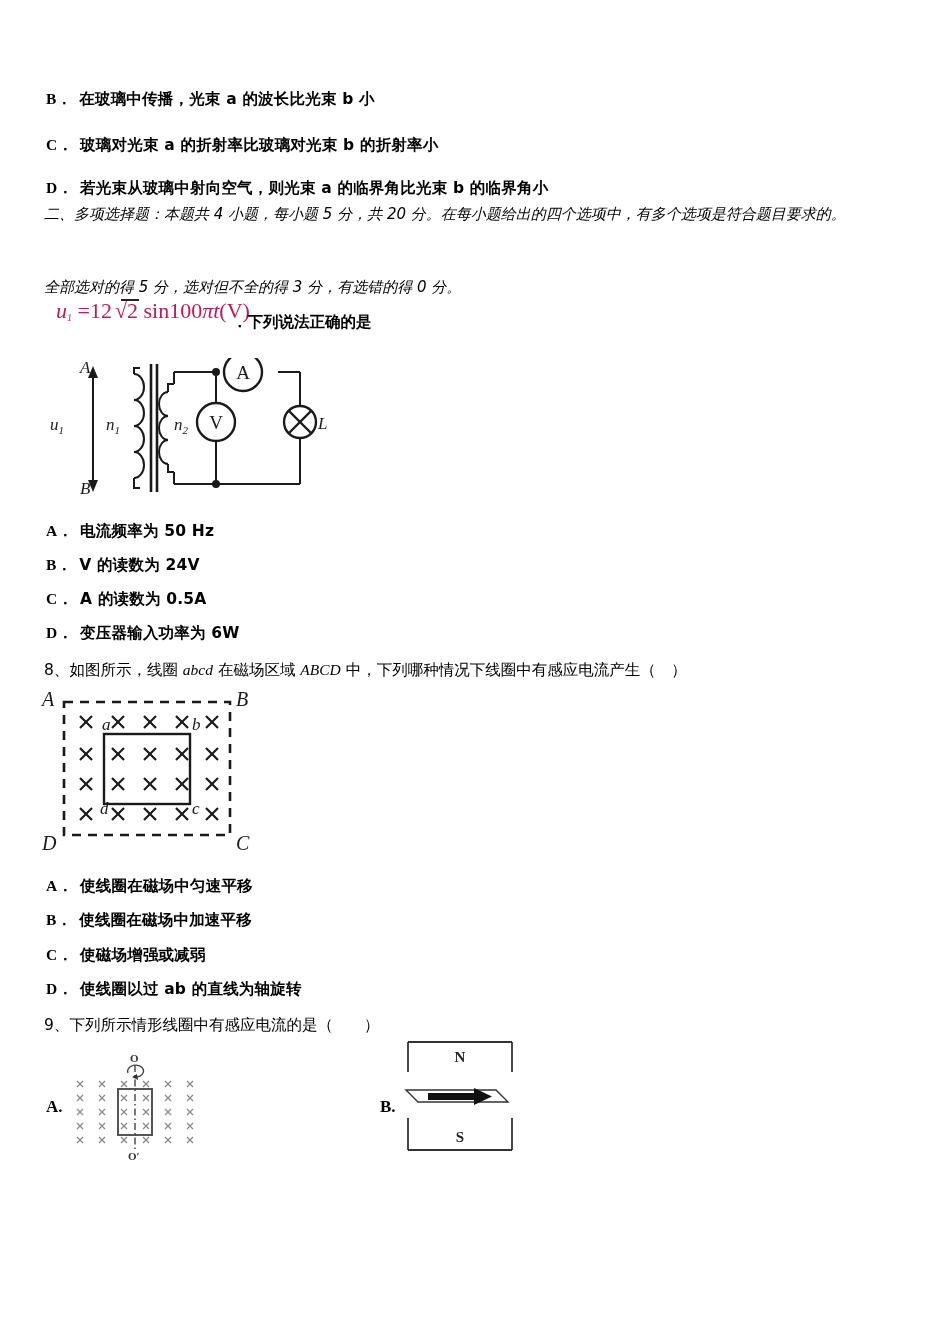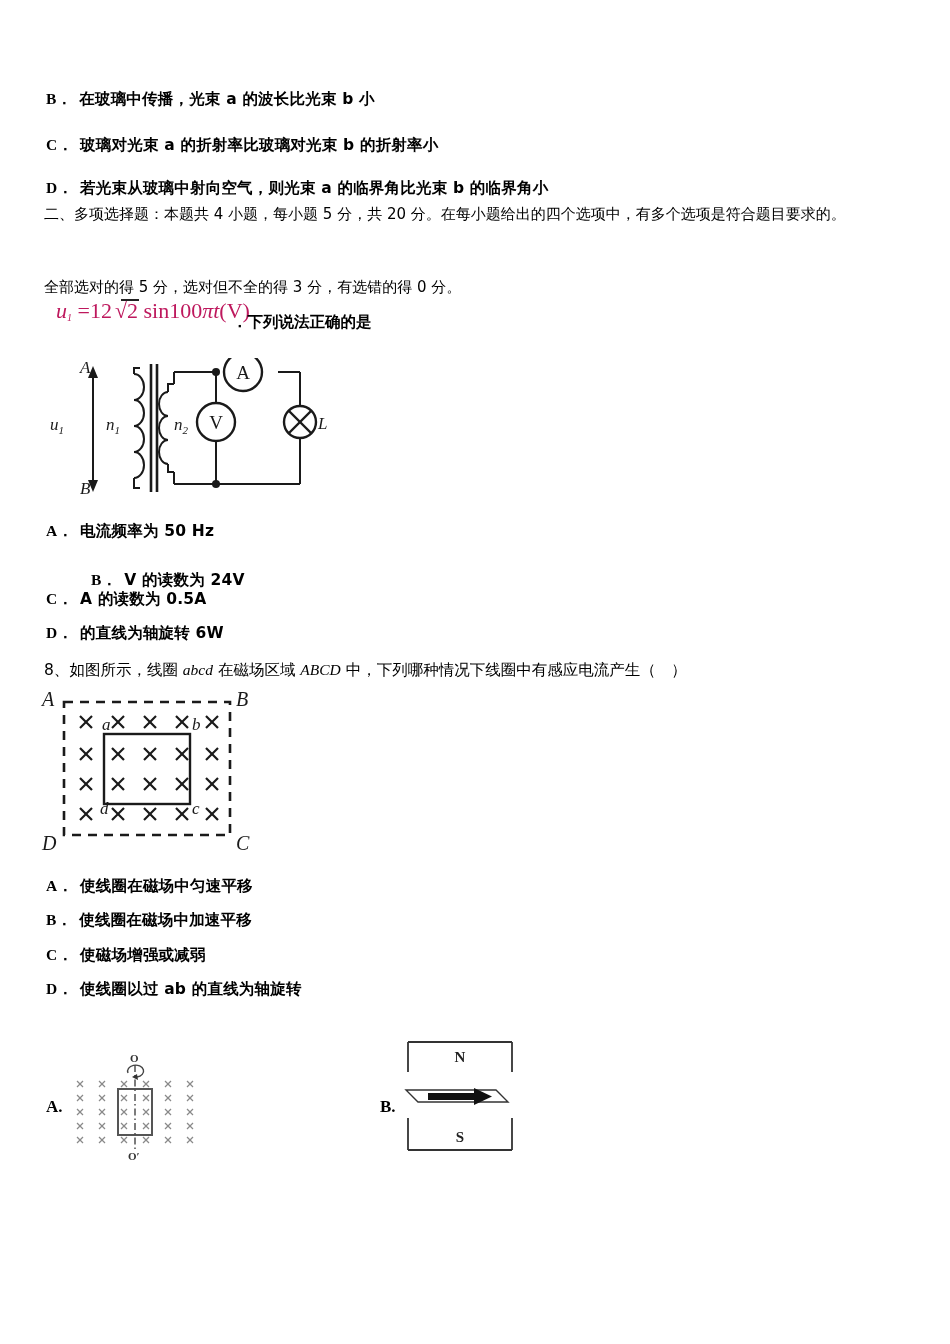--- a/index.html
+++ b/index.html
@@ -12,21 +12,21 @@
 
   
   .opt-line{
     position:absolute;left:46px;
     font-size:15.5px;font-weight:bold;
     letter-spacing:0.2px;white-space:nowrap;
   }
   .opt-line .lbl{font-family:"Liberation Serif",serif;font-weight:bold;margin-right:7px;}
   .body-line{
     position:absolute;left:44px;
-    font-size:15px;font-weight:normal;white-space:nowrap;
+    font-size:15px;font-weight:normal;white-space:nowrap;font-style:italic;
   }
   .q-line{
     position:absolute;left:44px;
     font-size:15.5px;font-weight:normal;white-space:nowrap;
   }
   .it{font-family:"Liberation Serif",serif;font-style:italic;}
   .sub{font-size:10px;vertical-align:-3px;font-family:"Liberation Serif",serif;font-style:italic;}
 
   
   .formula{
@@ -157,28 +157,28 @@
       <text x="2" y="72" font-family="Liberation Serif, serif" font-style="italic" font-size="17" fill="#1a1a1a">u<tspan font-size="11" dy="4">1</tspan></text>
       <text x="58" y="72" font-family="Liberation Serif, serif" font-style="italic" font-size="17" fill="#1a1a1a">n<tspan font-size="11" dy="4">1</tspan></text>
       <text x="126" y="72" font-family="Liberation Serif, serif" font-style="italic" font-size="17" fill="#1a1a1a">n<tspan font-size="11" dy="4">2</tspan></text>
       <text x="270" y="71" font-family="Liberation Serif, serif" font-style="italic" font-size="17" fill="#1a1a1a">L</text>
     </svg>
   </div>
 
   <div class="opt-line" style="top:521px;">
     <span class="lbl">A．</span><span>电流频率为 50 Hz</span>
   </div>
-  <div class="opt-line" style="top:570px;margin-left:45px;">
+  <div class="opt-line" style="top:555px;">
     <span class="lbl">B．</span><span>V 的读数为 24V</span>
   </div>
   <div class="opt-line" style="top:589px;">
     <span class="lbl">C．</span><span>A 的读数为 0.5A</span>
   </div>
   <div class="opt-line" style="top:623px;">
-    <span class="lbl">D．</span><span>的直线为轴旋转 6W</span>
+    <span class="lbl">D．</span><span>变压器输入功率为 6W</span>
   </div>
 
   <div class="q-line" style="top:660px;">
     <span>8、</span><span>如图所示，线圈 </span><span class="it">abcd</span><span> 在磁场区域 </span><span class="it">ABCD</span><span> 中，下列哪种情况下线圈中有感应电流产生（　）</span>
   </div>
 
   <div class="fig8">
     <svg width="240" height="172" viewBox="0 0 240 172" xmlns="http://www.w3.org/2000/svg">
 
       <rect x="26" y="16" width="166" height="133" fill="none" stroke="#1a1a1a" stroke-width="2.6" stroke-dasharray="9,7"></rect>
@@ -291,20 +291,23 @@
   <div class="opt-line" style="top:910px;">
     <span class="lbl">B．</span><span>使线圈在磁场中加速平移</span>
   </div>
   <div class="opt-line" style="top:945px;">
     <span class="lbl">C．</span><span>使磁场增强或减弱</span>
   </div>
   <div class="opt-line" style="top:979px;">
     <span class="lbl">D．</span><span>使线圈以过 ab 的直线为轴旋转</span>
   </div>
 
+  <div class="q-line" style="top:1015px;">
+    <span>9、</span><span>下列所示情形线圈中有感应电流的是（　　）</span>
+  </div>
 
   <div class="opt9-label" style="left:46px;top:1097px;">A.</div>
   <div class="opt9-label" style="left:380px;top:1097px;">B.</div>
 
   <div class="fig9a">
     <svg width="175" height="110" viewBox="0 0 175 110" xmlns="http://www.w3.org/2000/svg">
 
       <g stroke="#8a8a8a" stroke-width="1.2">
         <g>
             <line x1="11" y1="29" x2="17" y2="35"></line>

